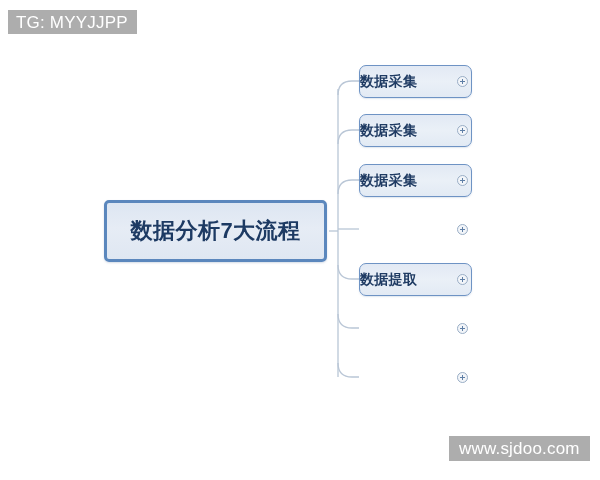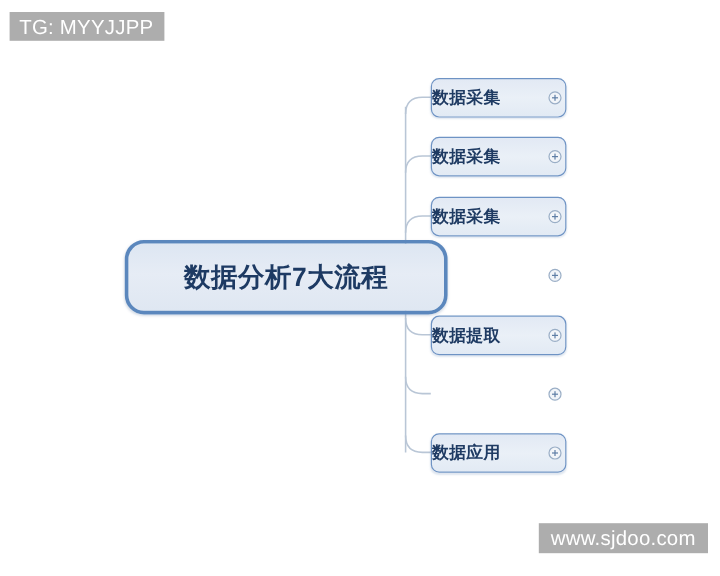--- a/index.html
+++ b/index.html
@@ -52,25 +52,25 @@
     width: 600px;
     height: 480px;
     pointer-events: none;
   }
 
   
   #central-node {
     position: absolute;
     left: 104px;
     top: 200px;
-    width: 269px;
+    width: 223px;
     height: 62px;
     box-sizing: border-box;
     border: 3px solid #5b87bd;
-    border-radius: 16px;
+    border-radius: 5px;
     background: linear-gradient(180deg, #dde6f2 0%, #e6ecf5 45%, #dfe7f2 100%);
     display: flex;
     align-items: center;
     justify-content: center;
     box-shadow: 0 1px 2px rgba(90,120,160,0.25);
   }
   #central-node .label {
     font-size: 22px;
     font-weight: bold;
     color: #1d3a63;
@@ -175,21 +175,18 @@
 
   <div class="expander" style="top:224px"></div>
 
   <div class="branch" style="top:263px">
     <span class="label">数据提取</span>
   </div>
   <div class="expander" style="top:274px"></div>
 
   <div class="expander" style="top:323px"></div>
 
-  <div class="branch" style="top:361px">
-    <span class="label">数据应用</span>
-  </div>
   <div class="expander" style="top:372px"></div>
 
   <div class="watermark" id="wm-bottom">www.sjdoo.com</div>
   <div class="watermark" id="wm-top">TG: MYYJJPP</div>
 
 </div>
 
 </body></html>

